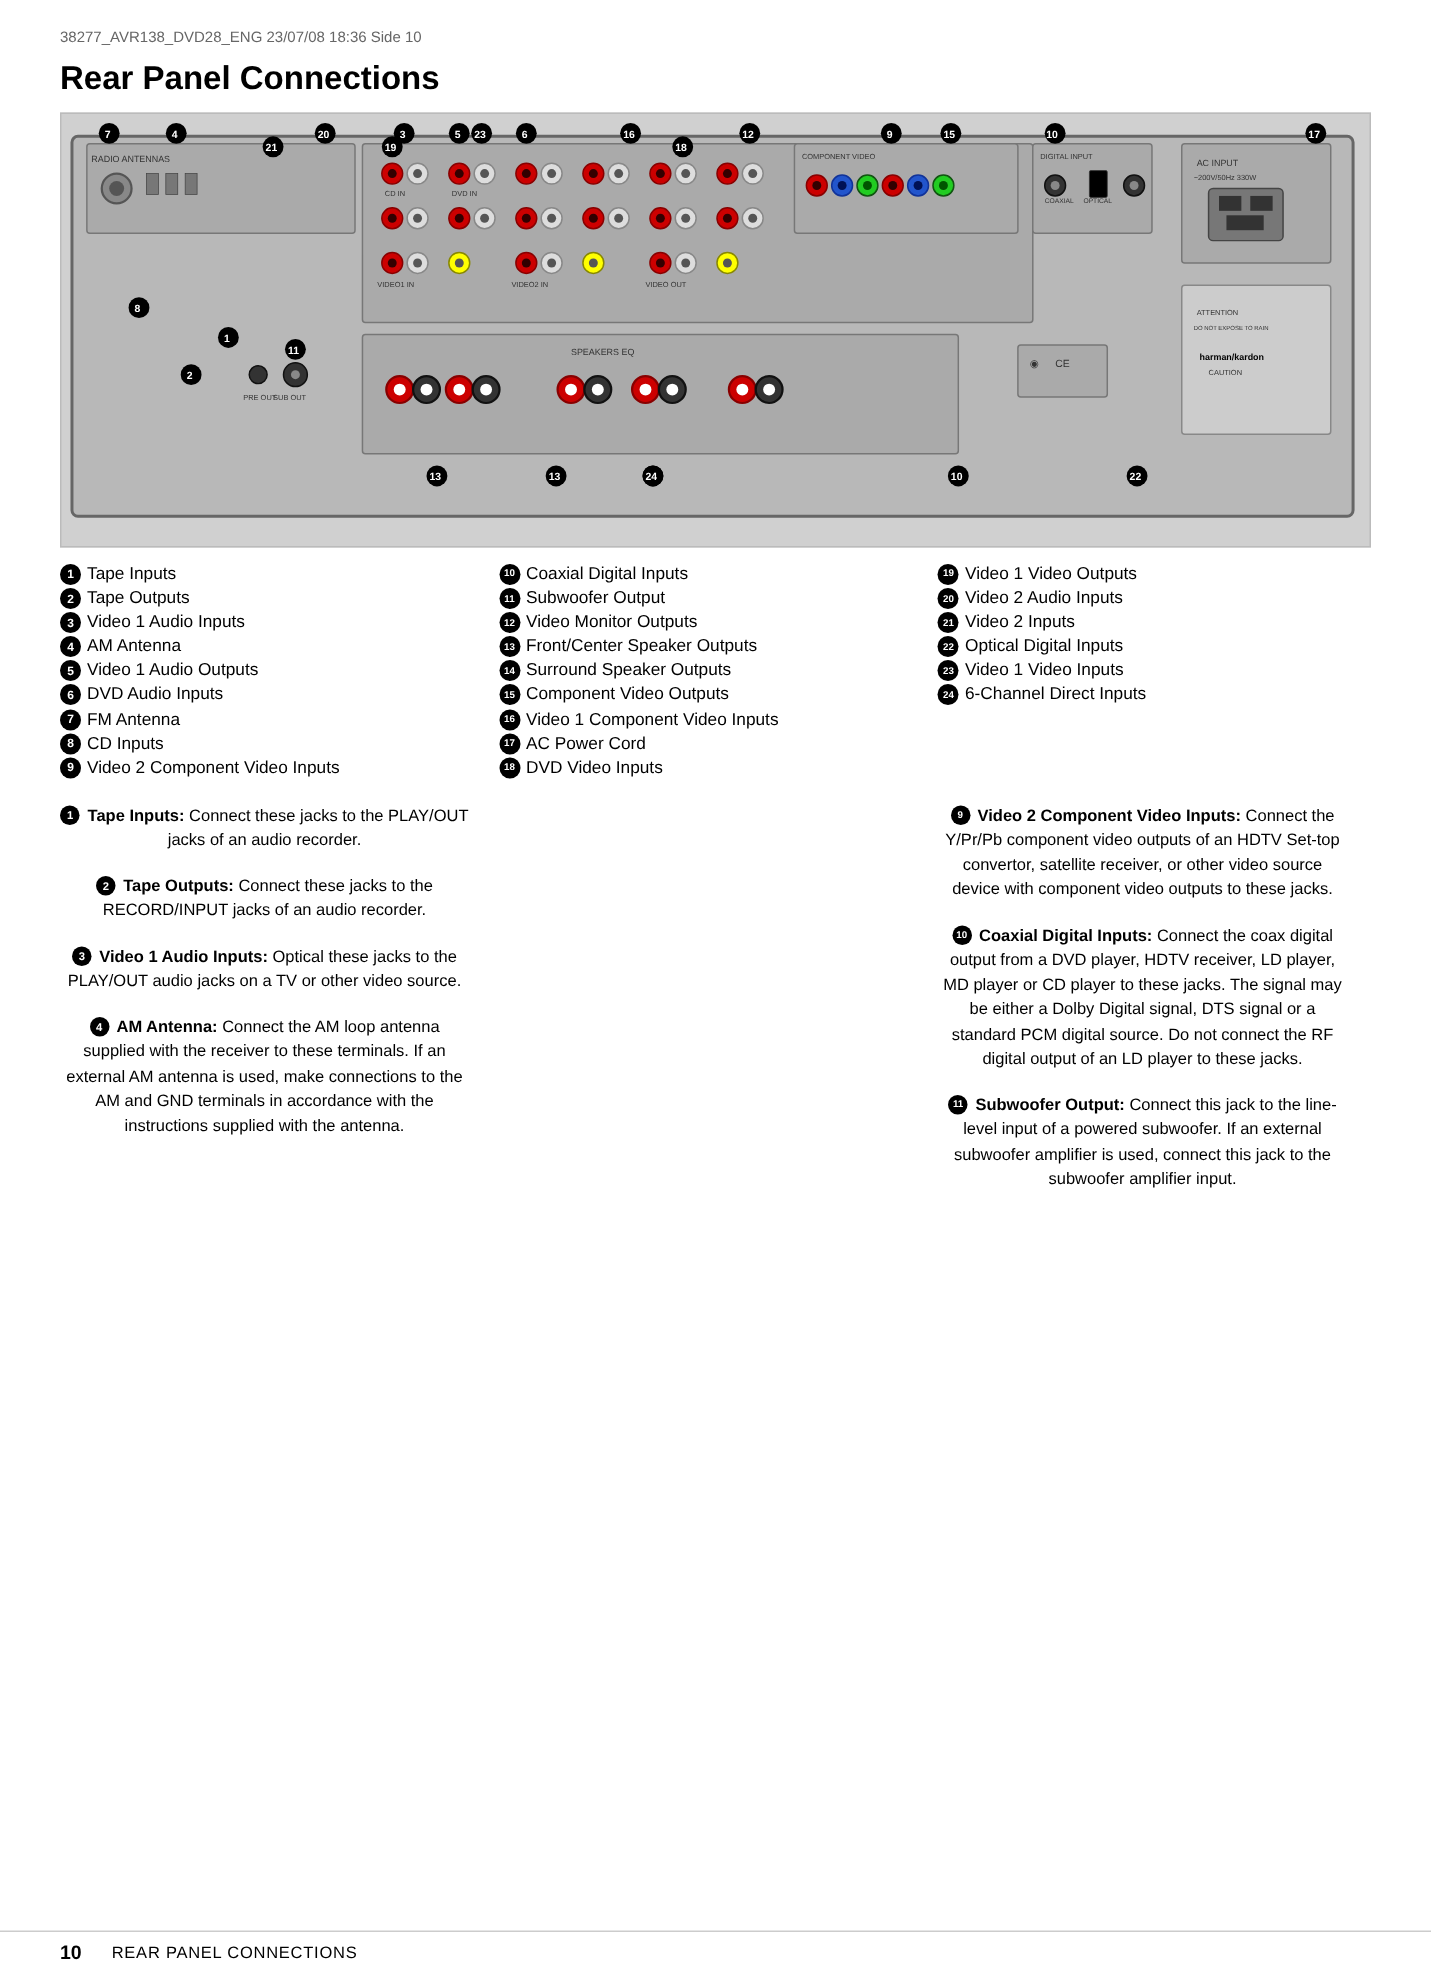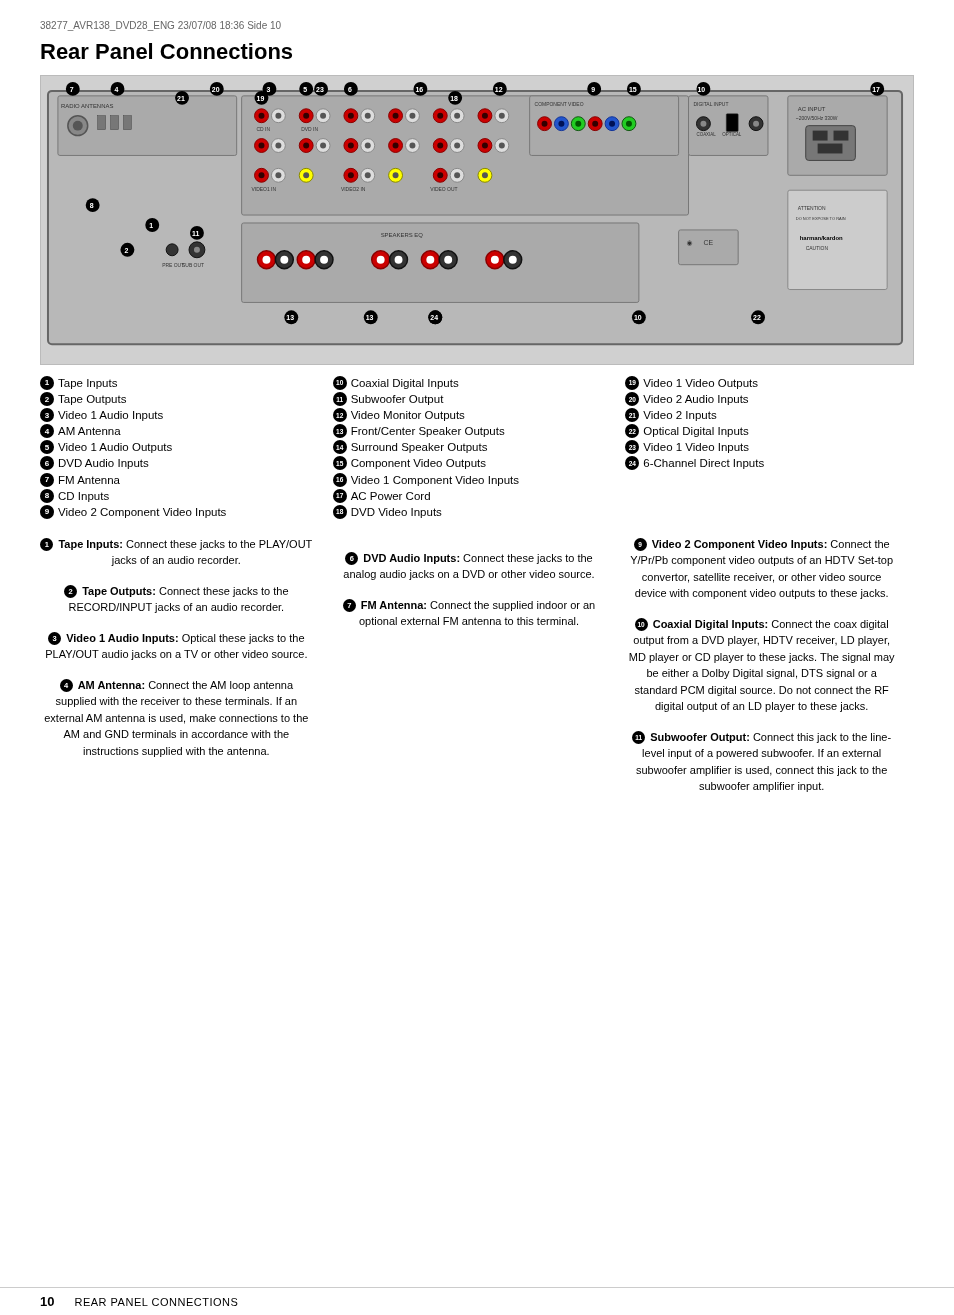--- a/index.html
+++ b/index.html
@@ -520,31 +520,21 @@
       <br>
       <div class="desc-block">
         <span class="num-badge">4</span>
         <strong>AM Antenna:</strong>
         <span>Connect the AM loop antenna supplied with the receiver to these terminals. If an external AM antenna is used, make connections to the AM and GND terminals in accordance with the instructions supplied with the antenna.</span>
       </div>
     </div>
 
     <div>
       <br>
-      <div class="desc-block">
-        <span class="num-badge">6</span>
-        <strong>DVD Audio Inputs:</strong>
-        <span>Connect these jacks to the analog audio jacks on a DVD or other video source.</span>
-      </div>
-      <br>
-      <div class="desc-block">
-        <span class="num-badge">7</span>
-        <strong>FM Antenna:</strong>
-        <span>Connect the supplied indoor or an optional external FM antenna to this terminal.</span>
-      </div>
+      <br>
       <br>
     </div>
 
     <div>
       <div class="desc-block">
         <span class="num-badge" style="font-size:6.5px;">9</span>
         <strong>Video 2 Component Video Inputs:</strong>
         <span>Connect the Y/Pr/Pb component video outputs of an HDTV Set-top convertor, satellite receiver, or other video source device with component video outputs to these jacks.</span>
       </div>
       <br>

